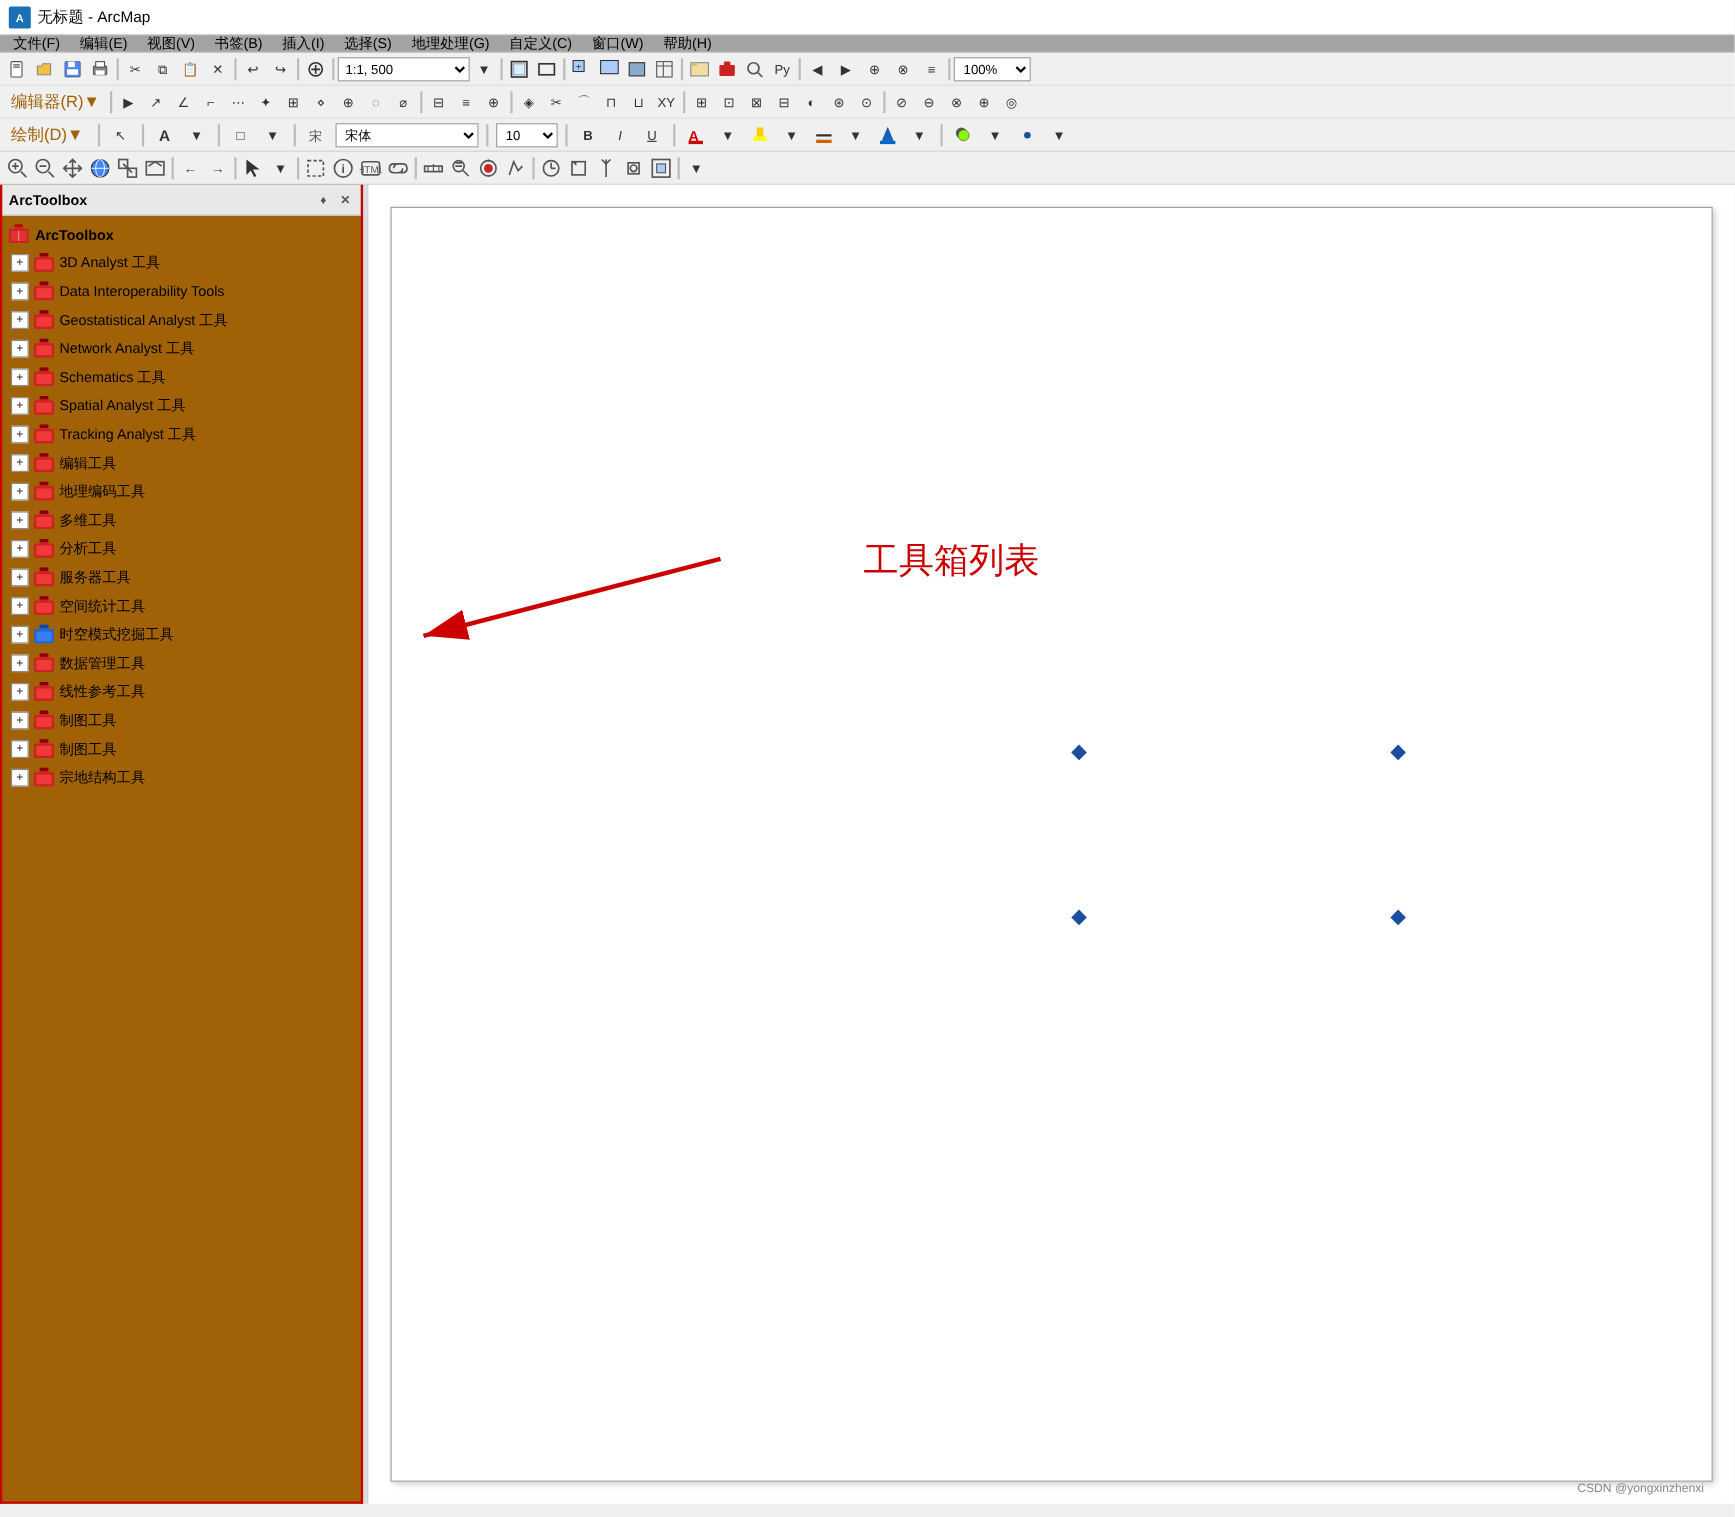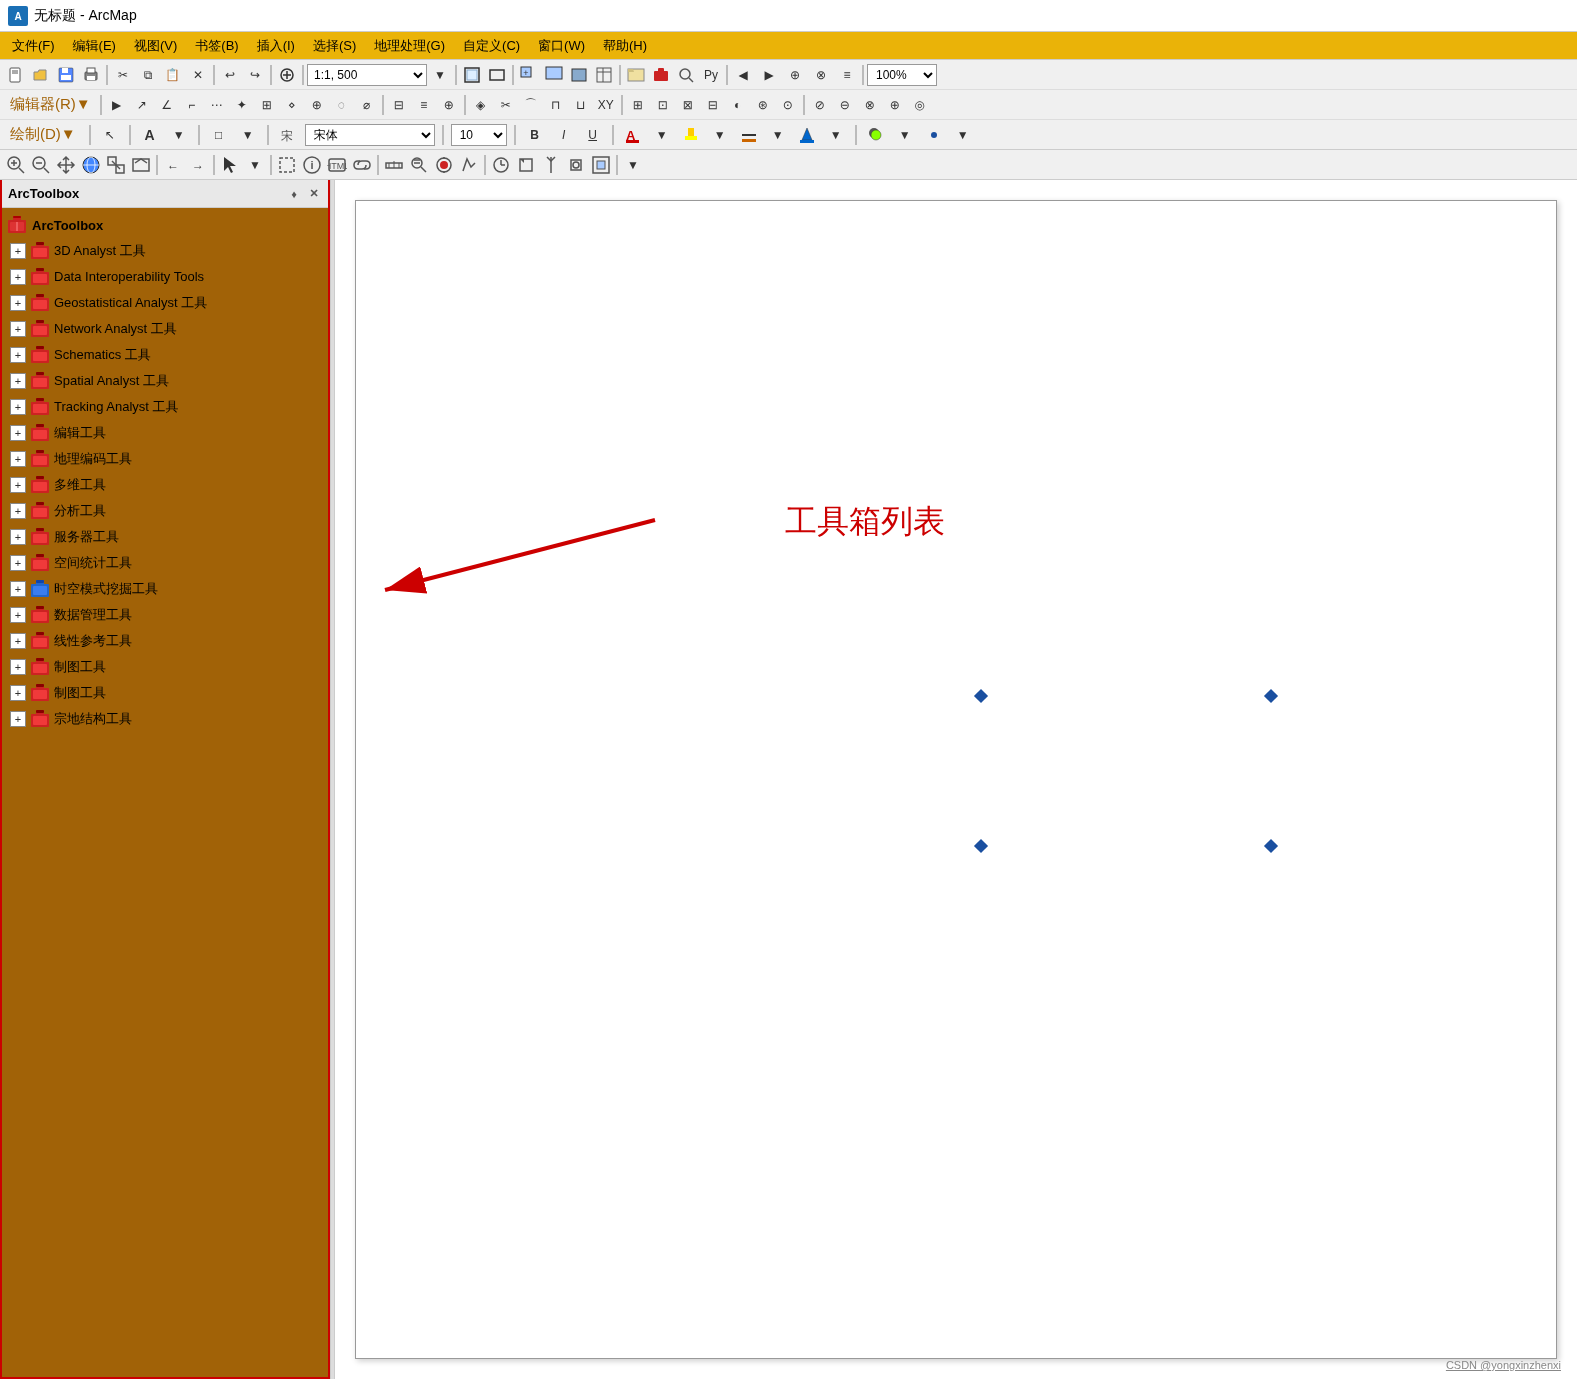--- a/index.html
+++ b/index.html
@@ -26,22 +26,22 @@
       width: 20px; height: 20px;
       background: #1a6fb5;
       border-radius: 2px;
       margin-right: 6px;
       display: inline-flex; align-items: center; justify-content: center;
       color: white; font-size: 10px; font-weight: bold;
     }
 
     
     .menu-bar {
-      background: #eab308;
-      height: 28px;
+      background: #a3a3a3;
+      height: 16px;
       display: flex;
       align-items: center;
       padding: 0 4px;
       border-bottom: 1px solid #ccc;
       gap: 2px;
       text-align: center;
     }
     .menu-item {
       padding: 2px 8px;
       cursor: pointer;
@@ -218,24 +218,23 @@
       position: absolute;
       width: 10px; height: 10px;
       background: #1a4fa0;
       transform: rotate(45deg);
     }
 
     
     .watermark {
       position: absolute;
       bottom: 8px;
-      right: 16px;
+      right: 28px;
       font-size: 11px;
       color: #888;
-      text-decoration: underline;
     }
 
     .toolbar-label {
       font-size: 15px;
       padding: 0 6px;
       color: #a16207;
       font-weight: 500;
     }
 
     .scale-combo {

